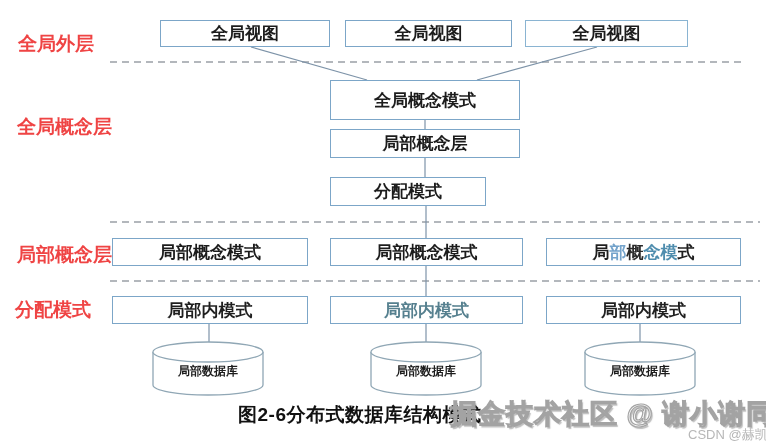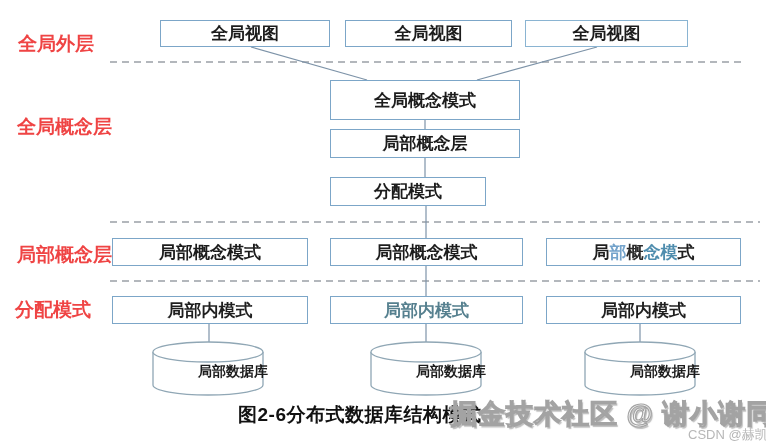--- a/index.html
+++ b/index.html
@@ -10,21 +10,21 @@
   .layer-label{
     position:absolute;font-size:19px;font-weight:600;color:#ef4444;white-space:nowrap;
   }
   .box{
     position:absolute;box-sizing:border-box;background:#ffffff;
     border:1.5px solid #7ca6c8;display:flex;align-items:center;justify-content:center;
     font-size:17px;font-weight:600;color:#1c1c1c;white-space:nowrap;
   }
   .box.bold{font-weight:800;border-color:#8ab4d2;}
   .db-label{
-    position:absolute;width:120px;text-align:right;font-size:14px;font-weight:600;color:#1c1c1c;
+    position:absolute;width:120px;text-align:center;font-size:12px;font-weight:600;color:#1c1c1c;
   }
   .caption{
     position:absolute;left:238px;top:402px;font-size:19px;font-weight:700;
     color:#111;letter-spacing:0.5px;white-space:nowrap;text-align:right;
   }
   .wm-main{
     position:absolute;left:450px;top:396px;font-size:27px;font-weight:700;white-space:nowrap;
     color:rgba(252,252,252,0.55);-webkit-text-stroke:1.2px #a3a3a3;
     text-shadow:1.5px 1.5px 1px rgba(110,110,110,0.45);letter-spacing:1px;
   }

